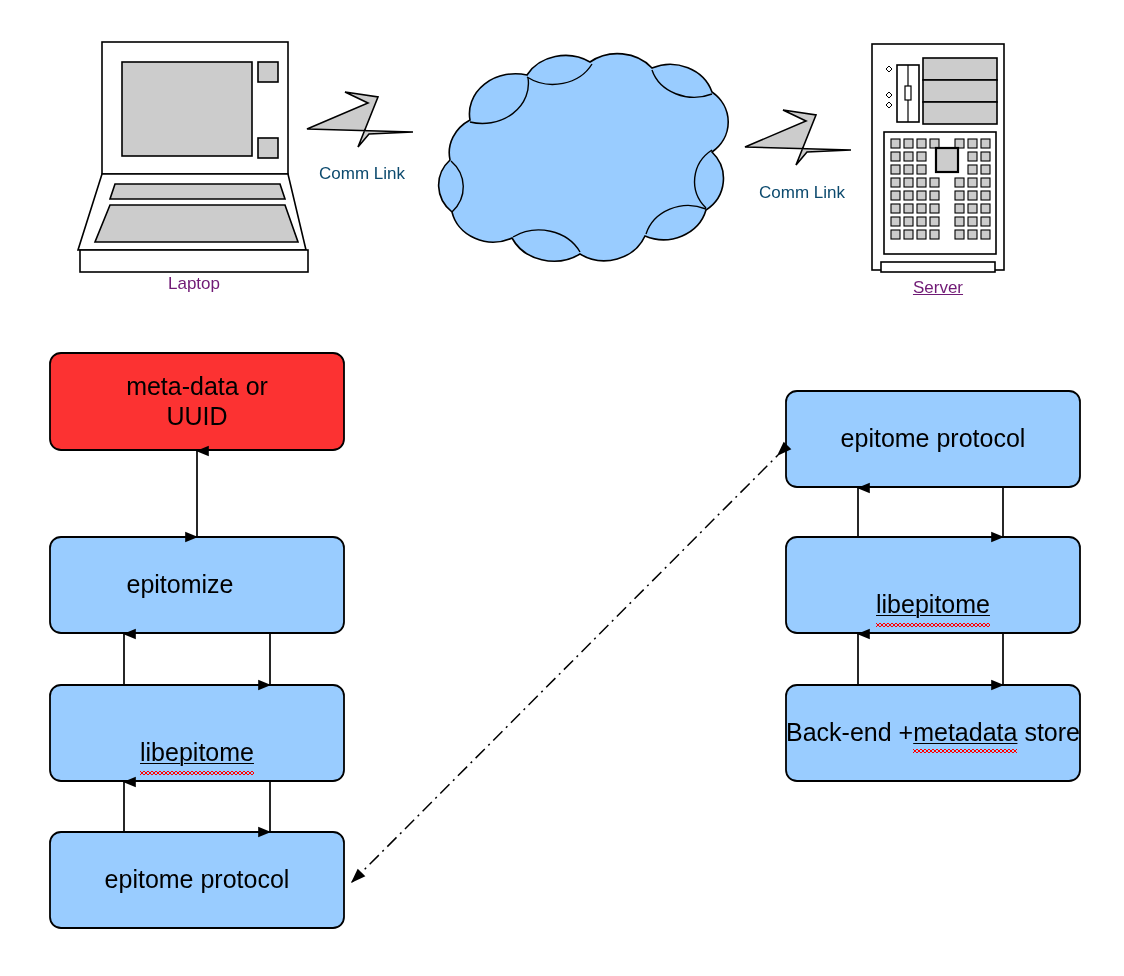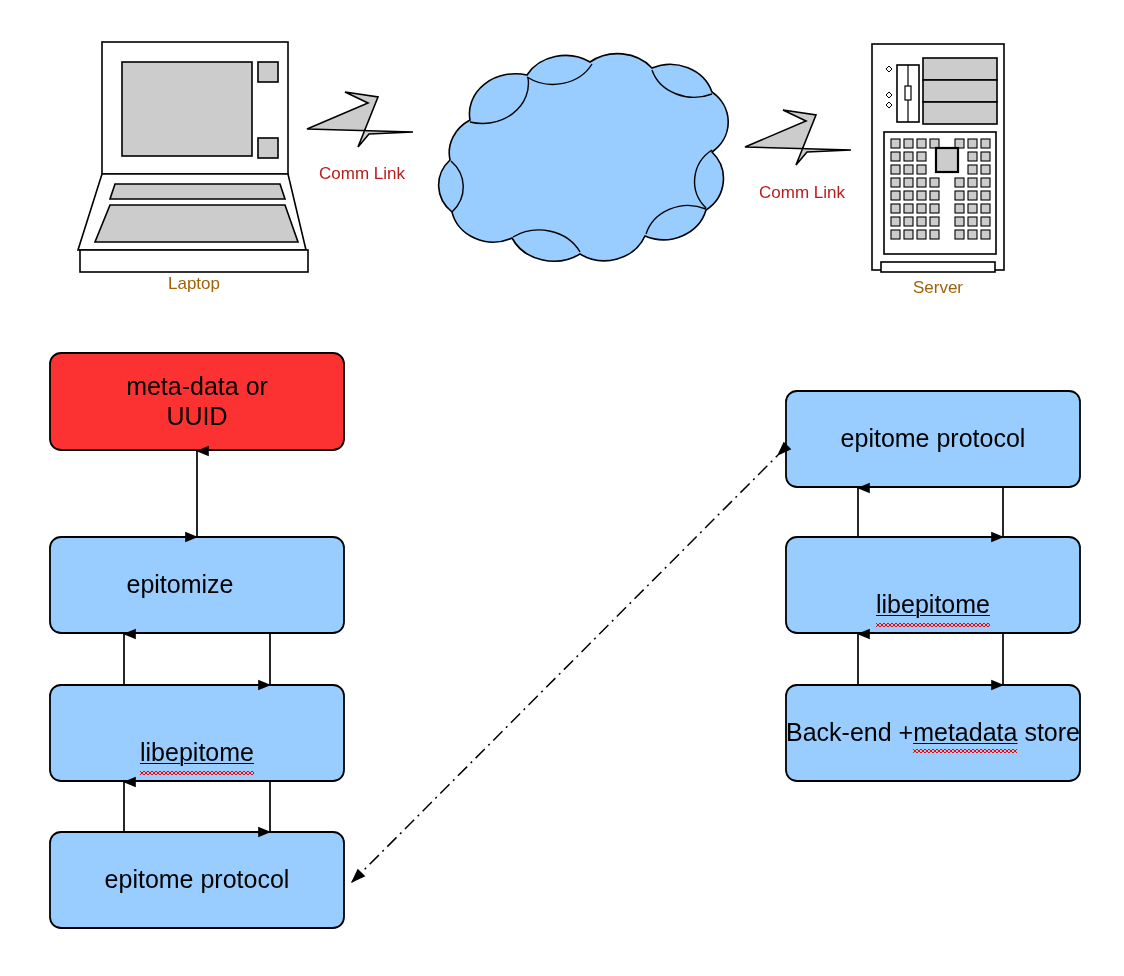--- a/index.html
+++ b/index.html
@@ -30,27 +30,27 @@
     line-height: 1.18;
     font-size: 25px;
     color: #000000;
     pointer-events: none;
     white-space: pre-line;
   }
   .icon-caption {
     position: absolute;
     text-align: center;
     font-size: 17px;
-    color: #a16207;
+    color: #701a75;
   }
   .comm-caption {
     position: absolute;
     text-align: center;
     font-size: 17px;
-    color: #b91c1c;
+    color: #0c4a6e;
   }
   .squiggle {
     text-decoration: underline;
     text-decoration-color: #000000;
     text-decoration-thickness: 1px;
     text-underline-offset: 2px;
     position: relative;
     margin-top: 40px;
   }
   .squiggle::after {
@@ -260,21 +260,21 @@
     <line x1="858" y1="685" x2="858" y2="634" stroke="#000000" stroke-width="1.7" marker-end="url(#arrowUp)"></line>
     <line x1="1003" y1="634" x2="1003" y2="685" stroke="#000000" stroke-width="1.7" marker-end="url(#arrowUp)"></line>
   </g>
 
   <g>
     <line x1="352" y1="882" x2="778" y2="455" stroke="#000000" stroke-width="1.5" stroke-dasharray="13 5 2 5" marker-start="url(#arrowDiag)" marker-end="url(#arrowDiag)"></line>
   </g>
 </svg>
 
 <div class="icon-caption" style="left:124px; top:274px; width:140px;">Laptop</div>
-<div class="icon-caption" style="left:868px; top:278px; width:140px;">Server</div>
+<div class="icon-caption" style="left:868px; top:278px; width:140px;text-decoration:underline;">Server</div>
 
 <div class="comm-caption" style="left:292px; top:164px; width:140px;">Comm Link</div>
 <div class="comm-caption" style="left:732px; top:183px; width:140px;">Comm Link</div>
 
 <div class="node-label" style="left:50px; top:353px; width:294px; height:97px;">meta-data or
 UUID</div>
 
 <div class="node-label" style="left:50px; top:537px; width:260px; height:96px;">epitomize</div>
 
 <div class="node-label" style="left:50px; top:685px; width:294px; height:96px;">

